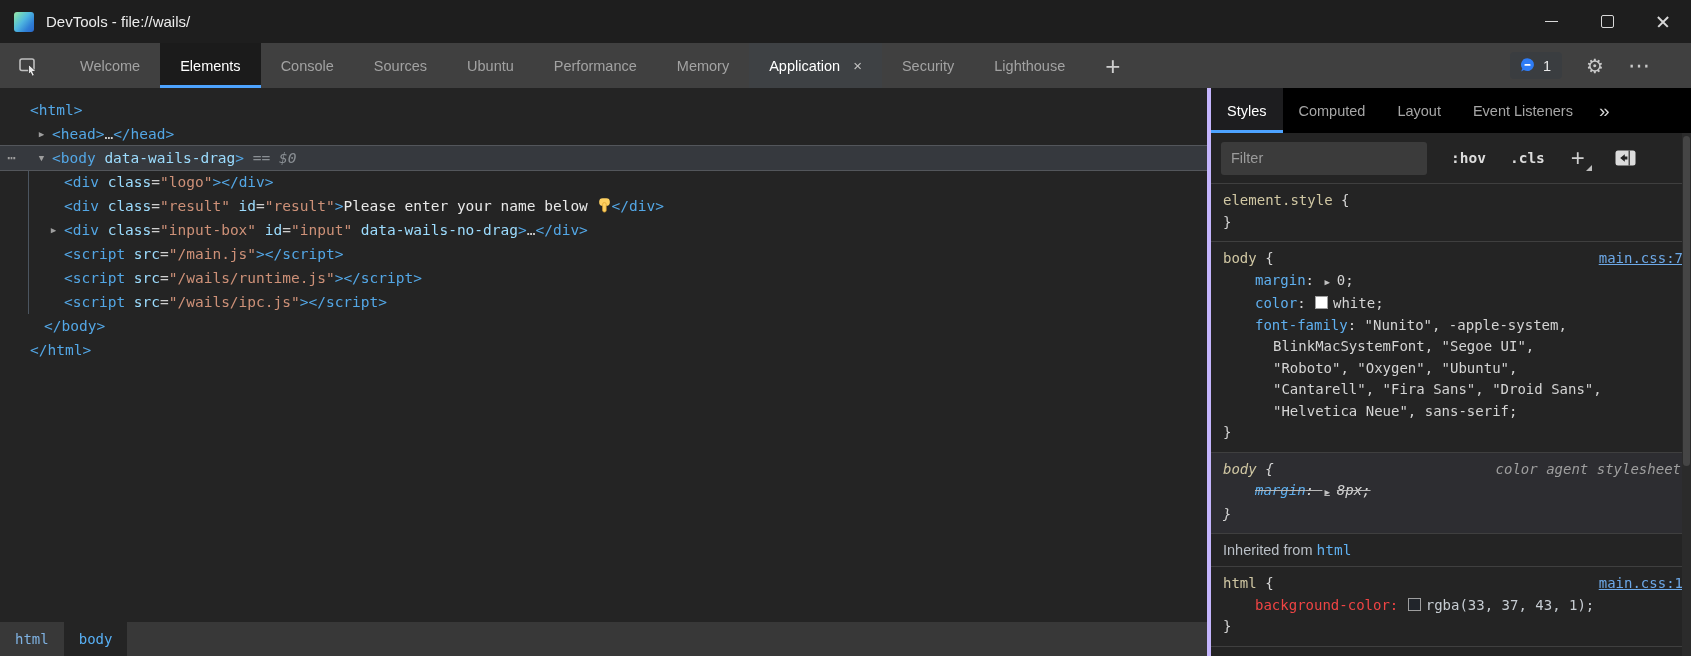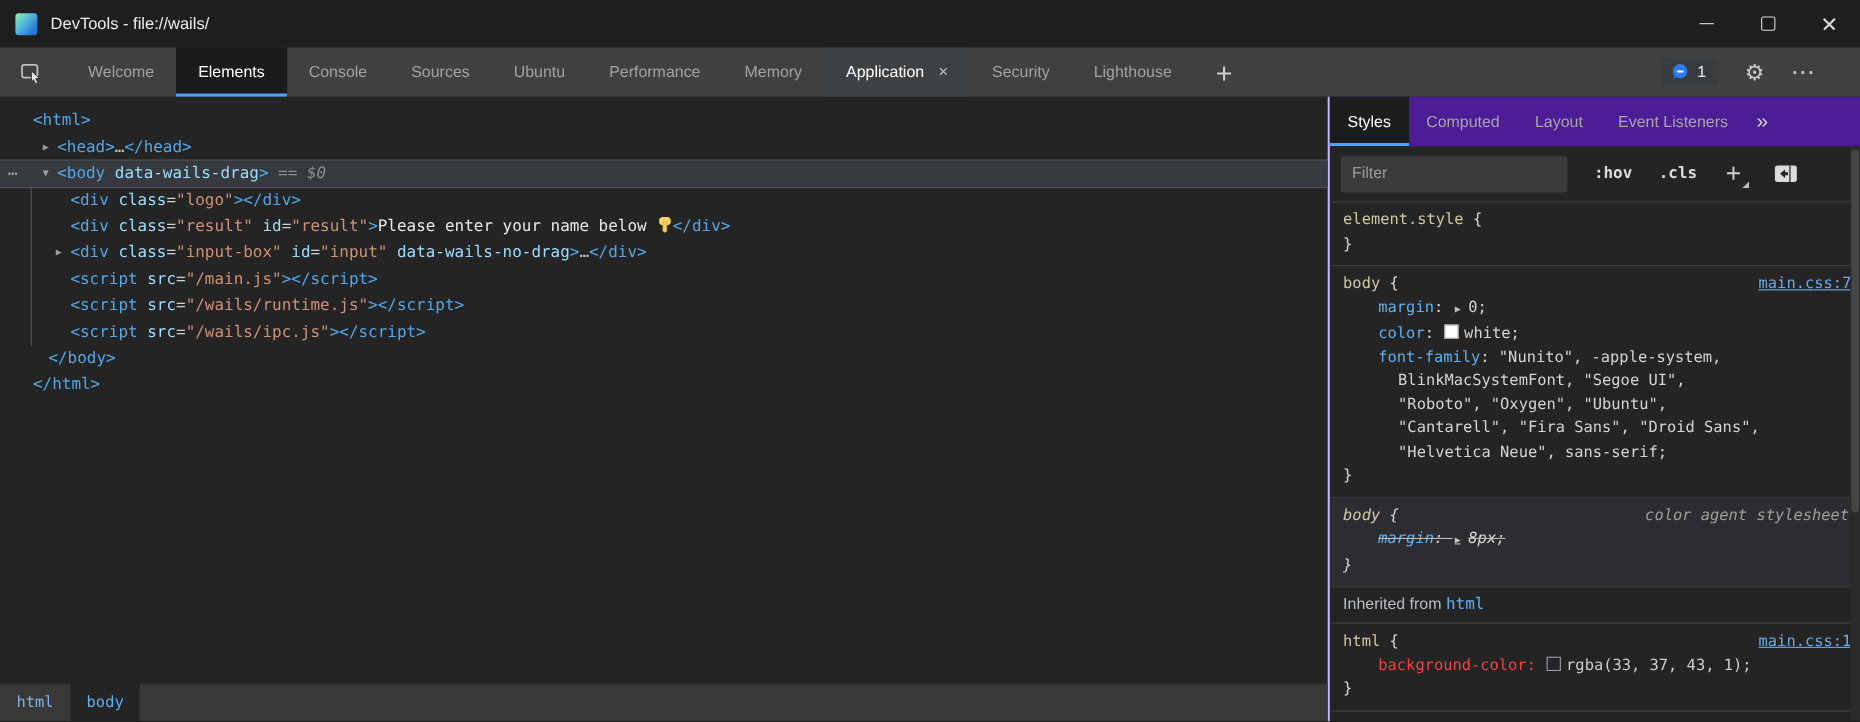--- a/index.html
+++ b/index.html
@@ -29,39 +29,39 @@
   .tab-close{margin-left:13px;font-size:15px;color:#c2c2c2;line-height:1;}
   .add-tab{margin-left:20px;font-size:26px;font-weight:200;color:#cdcdcd;line-height:40px;}
   .tb-right{margin-left:auto;margin-right:40px;display:flex;align-items:center;}
   .issues-badge{display:flex;align-items:center;background:#3a3d40;border-radius:4px;padding:5px 11px 5px 9px;}
   .issues-badge .cnt{margin-left:7px;font-size:14.5px;color:#eaeaea;}
   .gear{margin-left:24px;font-size:20px;color:#c9c9c9;font-family:"DejaVu Sans",sans-serif;}
   .more-dots{margin-left:24px;font-size:22px;color:#c9c9c9;letter-spacing:1px;}
 
   
   .content{display:flex;height:568px;}
-  .elements-panel{width:1207px;display:flex;flex-direction:column;background:#242424;border-right:2px solid #c4b5fd;}
+  .elements-panel{width:1207px;display:flex;flex-direction:column;background:#242424;border-right:4px solid #c4b5fd;}
   .tree{position:relative;flex:1;overflow:hidden;padding-top:10px;
         font-family:"DejaVu Sans Mono","Liberation Mono",monospace;font-size:14.5px;}
   .trow{position:relative;height:24px;line-height:24px;white-space:pre;}
   .trow.hl{background:#36393e;box-shadow:0 -1px 0 #53565b,0 1px 0 #53565b;}
   .gutter{position:absolute;left:7px;top:0;color:#9e9e9e;font-size:15px;letter-spacing:1px;}
   .twisty{position:absolute;top:0;width:15px;text-align:center;font-size:9px;color:#9e9e9e;}
   .tok-tag{color:#53a7e6;} .tok-attr{color:#9cdcfe;} .tok-punc{color:#cfcfcf;}
   .tok-str{color:#ce9178;} .tok-text{color:#e8e8e8;} .tok-ell{color:#cfcfcf;}
   .tok-meta{color:#8a8f94;font-style:italic;}
   .tok-emoji svg{vertical-align:-2px;}
   .indent-guide{position:absolute;left:28px;top:82px;width:1px;height:144px;background:#4b5560;}
   .breadcrumbs{height:34px;background:#383838;display:flex;font-family:"DejaVu Sans Mono","Liberation Mono",monospace;font-size:14px;}
   .crumb{display:inline-block;line-height:34px;padding:0 15px;color:#7fb2e2;}
   .crumb.sel{background:#242424;color:#58b0f5;}
 
   
   .sidebar{position:relative;flex:1;display:flex;flex-direction:column;background:#242424;}
-  .side-tabs{height:45px;background:#4c1d95;display:flex;align-items:center;flex:none;}
+  .side-tabs{height:45px;background:#000000;display:flex;align-items:center;flex:none;}
   .stab{display:flex;align-items:center;height:45px;padding:0 16px;font-size:14.5px;color:#a6a6a6;box-sizing:border-box;white-space:nowrap;}
   .stab.active{background:#1d1d1f;color:#fff;box-shadow:inset 0 -3px 0 0 #4da3ff;}
   .stab-overflow{margin-left:10px;font-size:19px;color:#d6d6d6;}
   .styles-toolbar{height:50px;flex:none;display:flex;align-items:center;padding:0 10px;border-bottom:1px solid #3f3f3f;}
   .filter-input{width:186px;height:33px;background:#3b3b3b;border:none;outline:none;border-radius:3px;
                 color:#d6d6d6;font-family:"Liberation Sans",sans-serif;font-size:14.5px;padding:0 10px;flex:none;}
   .filter-input::placeholder{color:#9b9b9b;}
   .tool-txt{margin-left:24px;font-family:"DejaVu Sans Mono","Liberation Mono",monospace;font-size:14.5px;font-weight:bold;color:#dcdcdc;}
   .plus-btn{position:relative;margin-left:26px;font-size:24px;font-weight:200;color:#cfcfcf;line-height:20px;}
   .plus-btn::after{content:"";position:absolute;right:-7px;bottom:-3px;border-left:6px solid transparent;border-bottom:6px solid #bdbdbd;}

